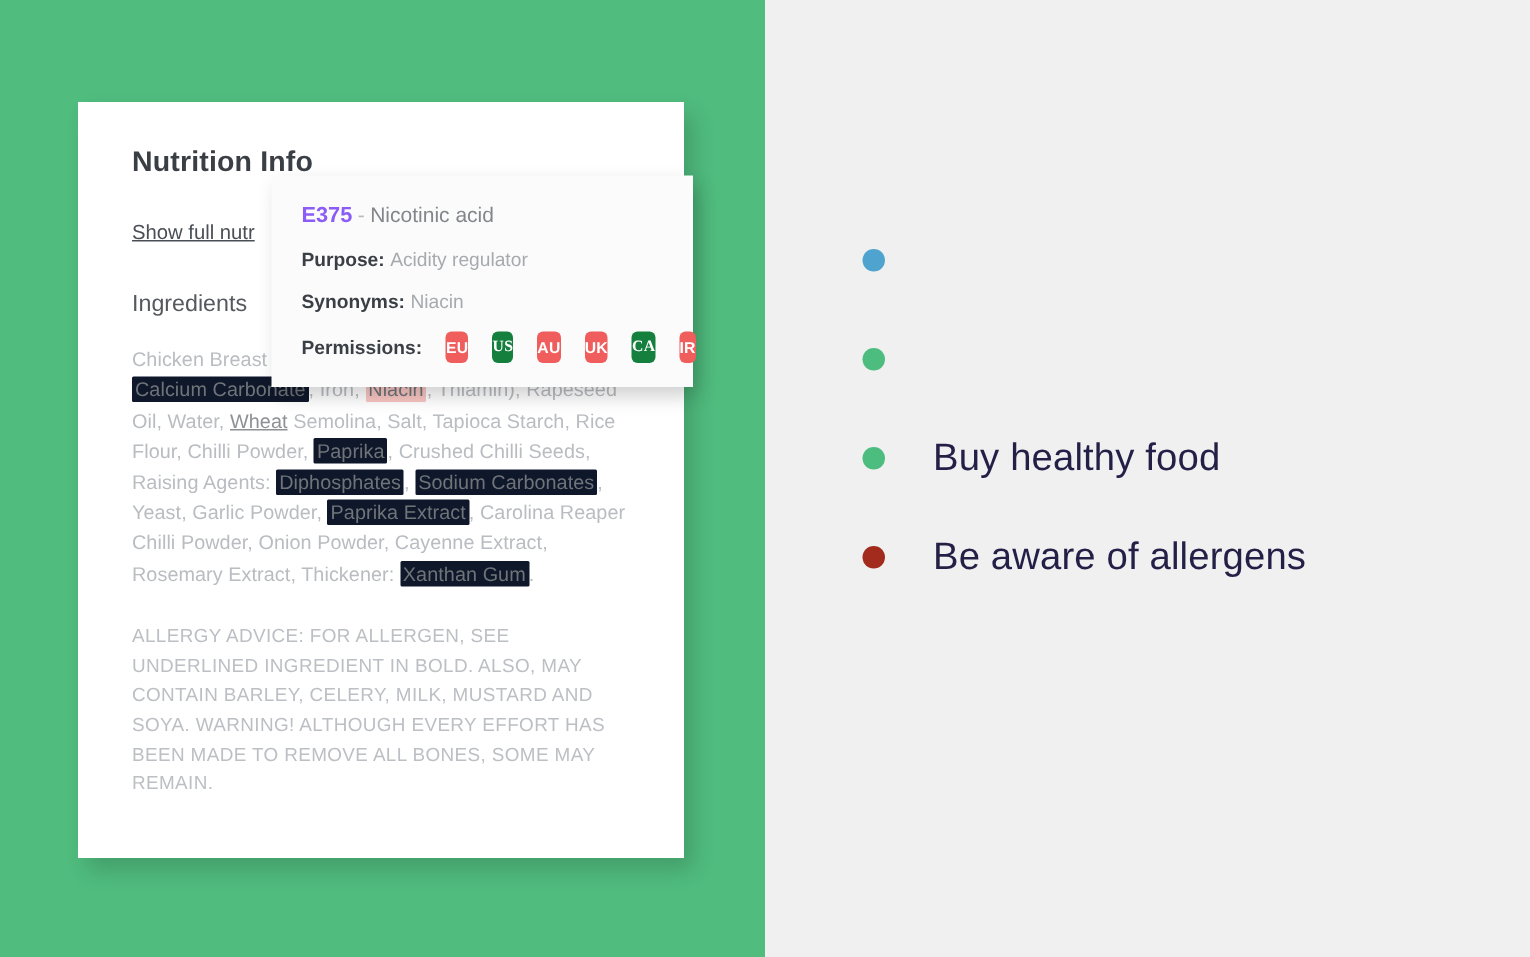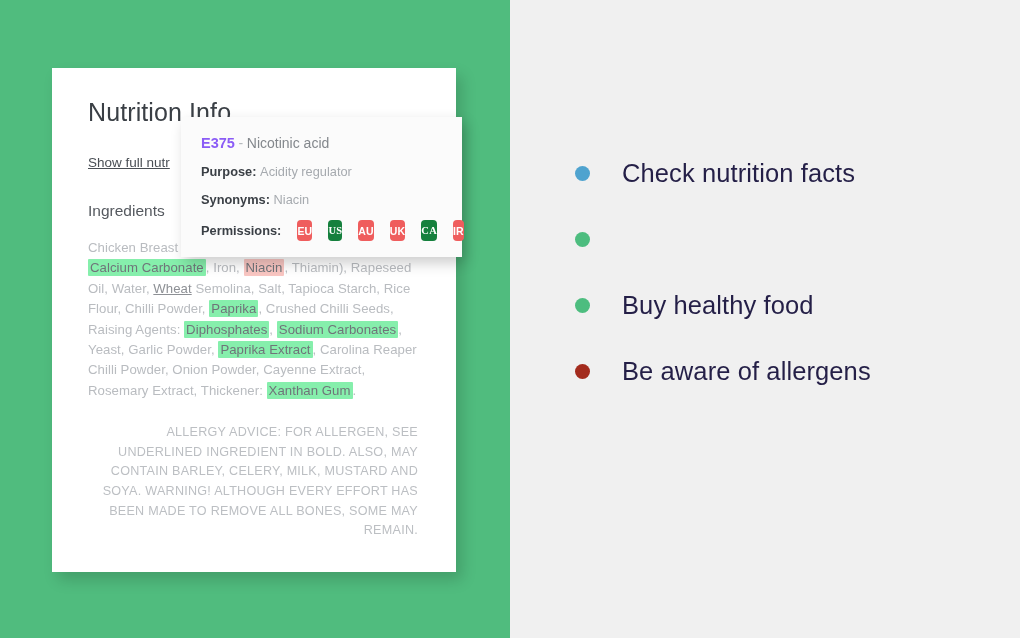--- a/index.html
+++ b/index.html
@@ -25,47 +25,46 @@
   
   #nutrition-card {
     position: absolute; left: 52px; top: 68px;
     width: 404px; height: 504px;
     background: #ffffff;
     box-shadow: 6px 8px 14px rgba(0,0,0,0.16);
   }
   .card-inner { padding: 30px 28px 0 36px; }
 
   #card-title {
-    font-size: 25px; color: #3a3f45; font-weight: 400;
+    font-size: 19px; color: #3a3f45; font-weight: 700;
     letter-spacing: .1px; margin-bottom: 26px;
   }
   #show-full-link {
     font-size: 13.5px; color: #4a4f55;
     text-decoration: underline; display: inline-block;
     margin-bottom: 32px; cursor: pointer;
   }
   #ingredients-heading {
     font-size: 15.5px; color: #55595f; margin-bottom: 18px;
   }
 
   #ingredients-body {
     font-size: 13.2px; line-height: 20.4px;
     color: #b9bcc0; letter-spacing: .05px;
     width: 330px;
   }
-  .hl-blue   { background: #86efac; color: #6f7479; padding: 1px 2px; border-radius: 1px; }
+  .hl-blue   { background: #0f172a; color: #6f7479; padding: 1px 2px; border-radius: 1px; }
   .hl-red    { background: #f9c6c2; color: #6f7479; padding: 1px 2px; border-radius: 1px; }
   .allergen  { font-weight: normal; color: #8d9095; text-decoration: underline; }
 
   #allergy-advice {
     margin-top: 22px;
     font-size: 12.6px; line-height: 19.6px;
     color: #bcbfc3; letter-spacing: .25px;
     width: 330px;
-    text-align: right;
   }
 
   
   #additive-tooltip {
     position: absolute; left: 181px; top: 117px;
     width: 281px; background: #fbfbfb;
     box-shadow: 4px 6px 13px rgba(0,0,0,0.20);
     padding: 18px 18px 16px 20px;
     z-index: 20;
   }
@@ -156,21 +155,20 @@
       <span class="perm-badge perm-restricted">AU</span>
       <span class="perm-badge perm-restricted">UK</span>
       <span class="perm-badge perm-allowed">CA</span>
       <span class="perm-badge perm-restricted">IR</span>
     </div>
 </div>
 
 <div id="feature-list">
     <div class="feature-item">
       <span class="feature-dot" style="background: rgb(79, 163, 207);"></span>
-      <span class="feature-label">Check nutrition facts</span>
     </div>
     <div class="feature-item">
       <span class="feature-dot" style="background: rgb(77, 189, 127);"></span>
     </div>
     <div class="feature-item">
       <span class="feature-dot" style="background: rgb(77, 189, 127);"></span>
       <span class="feature-label">Buy healthy food</span>
     </div>
     <div class="feature-item">
       <span class="feature-dot" style="background: rgb(163, 43, 29);"></span>

